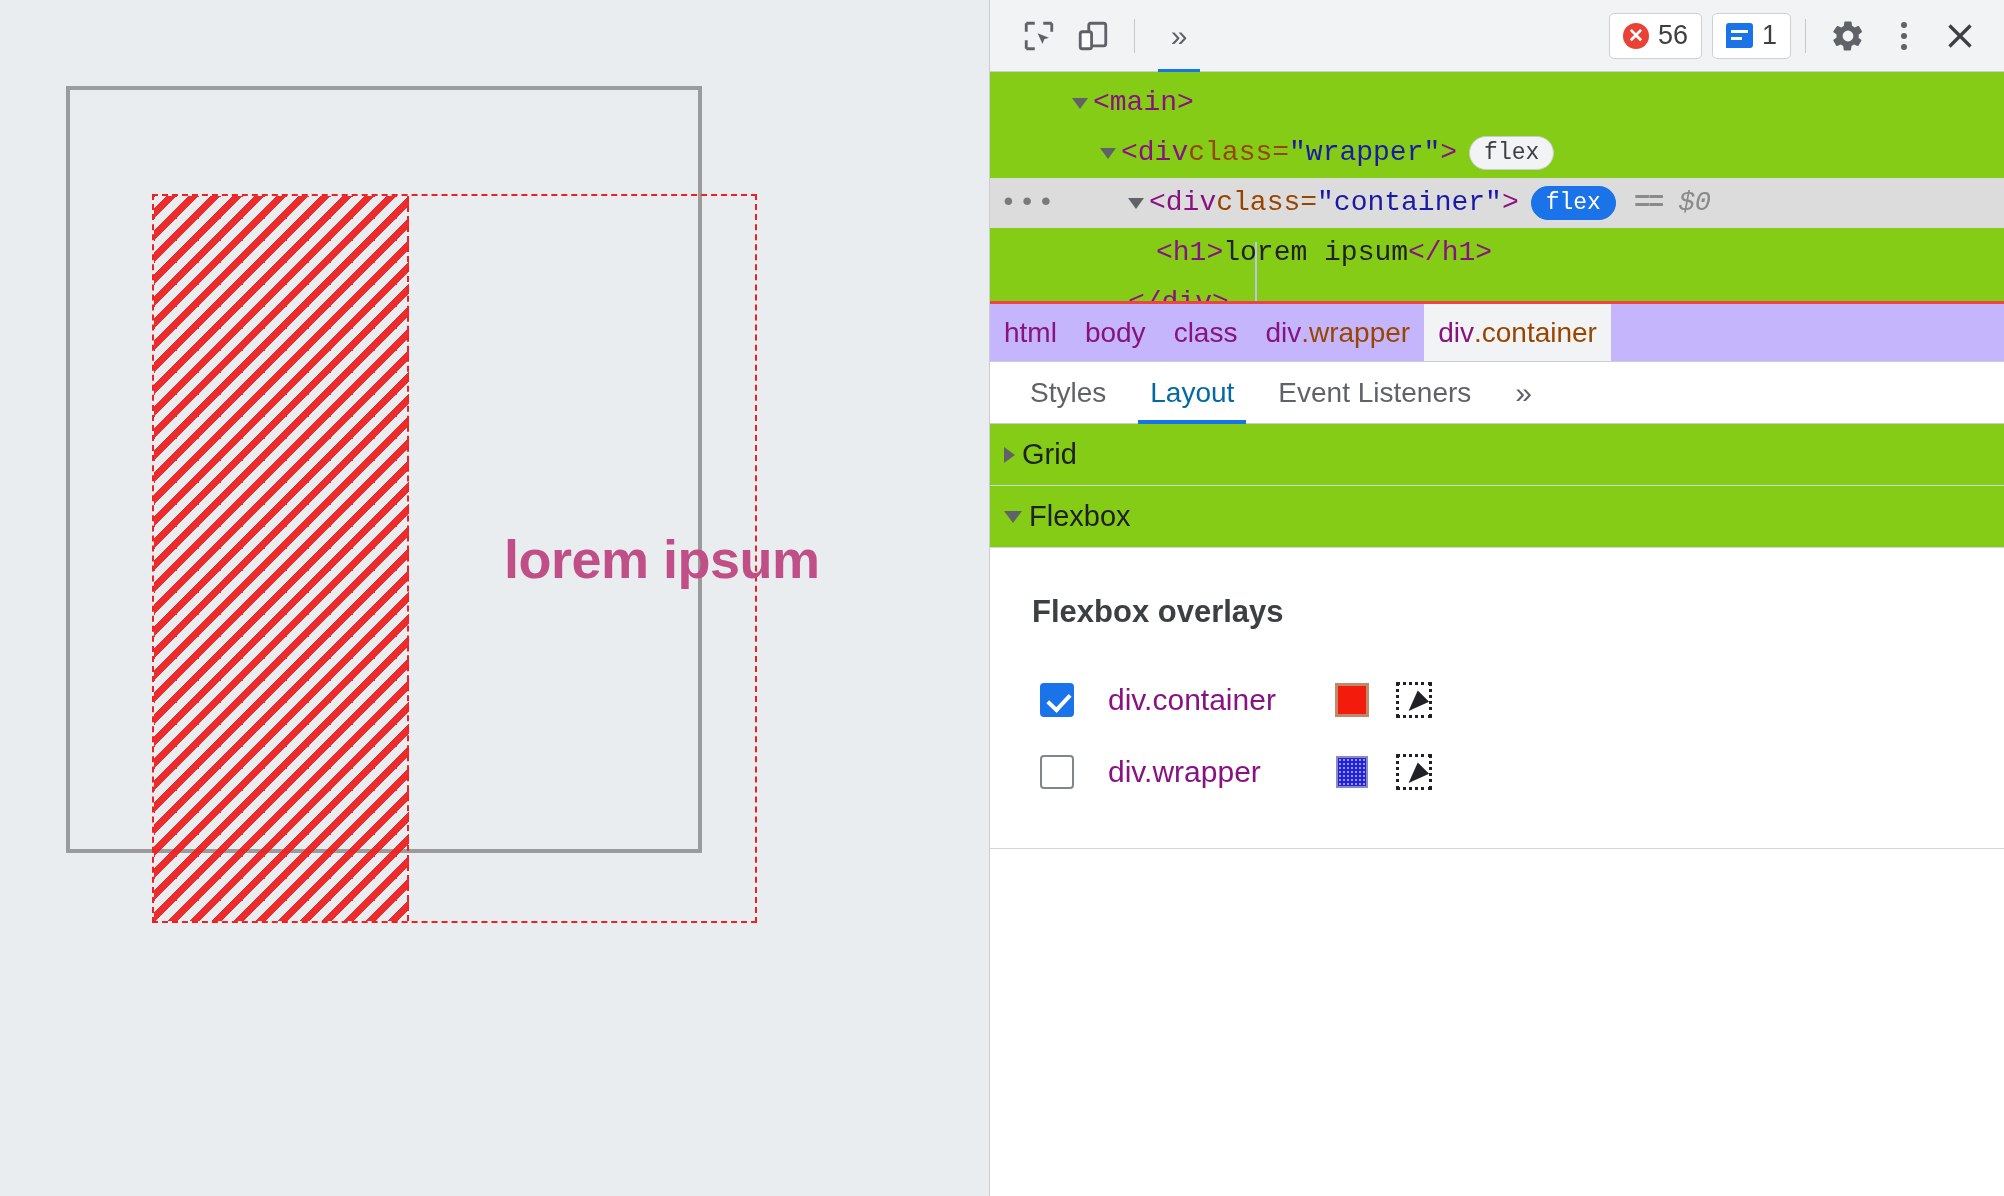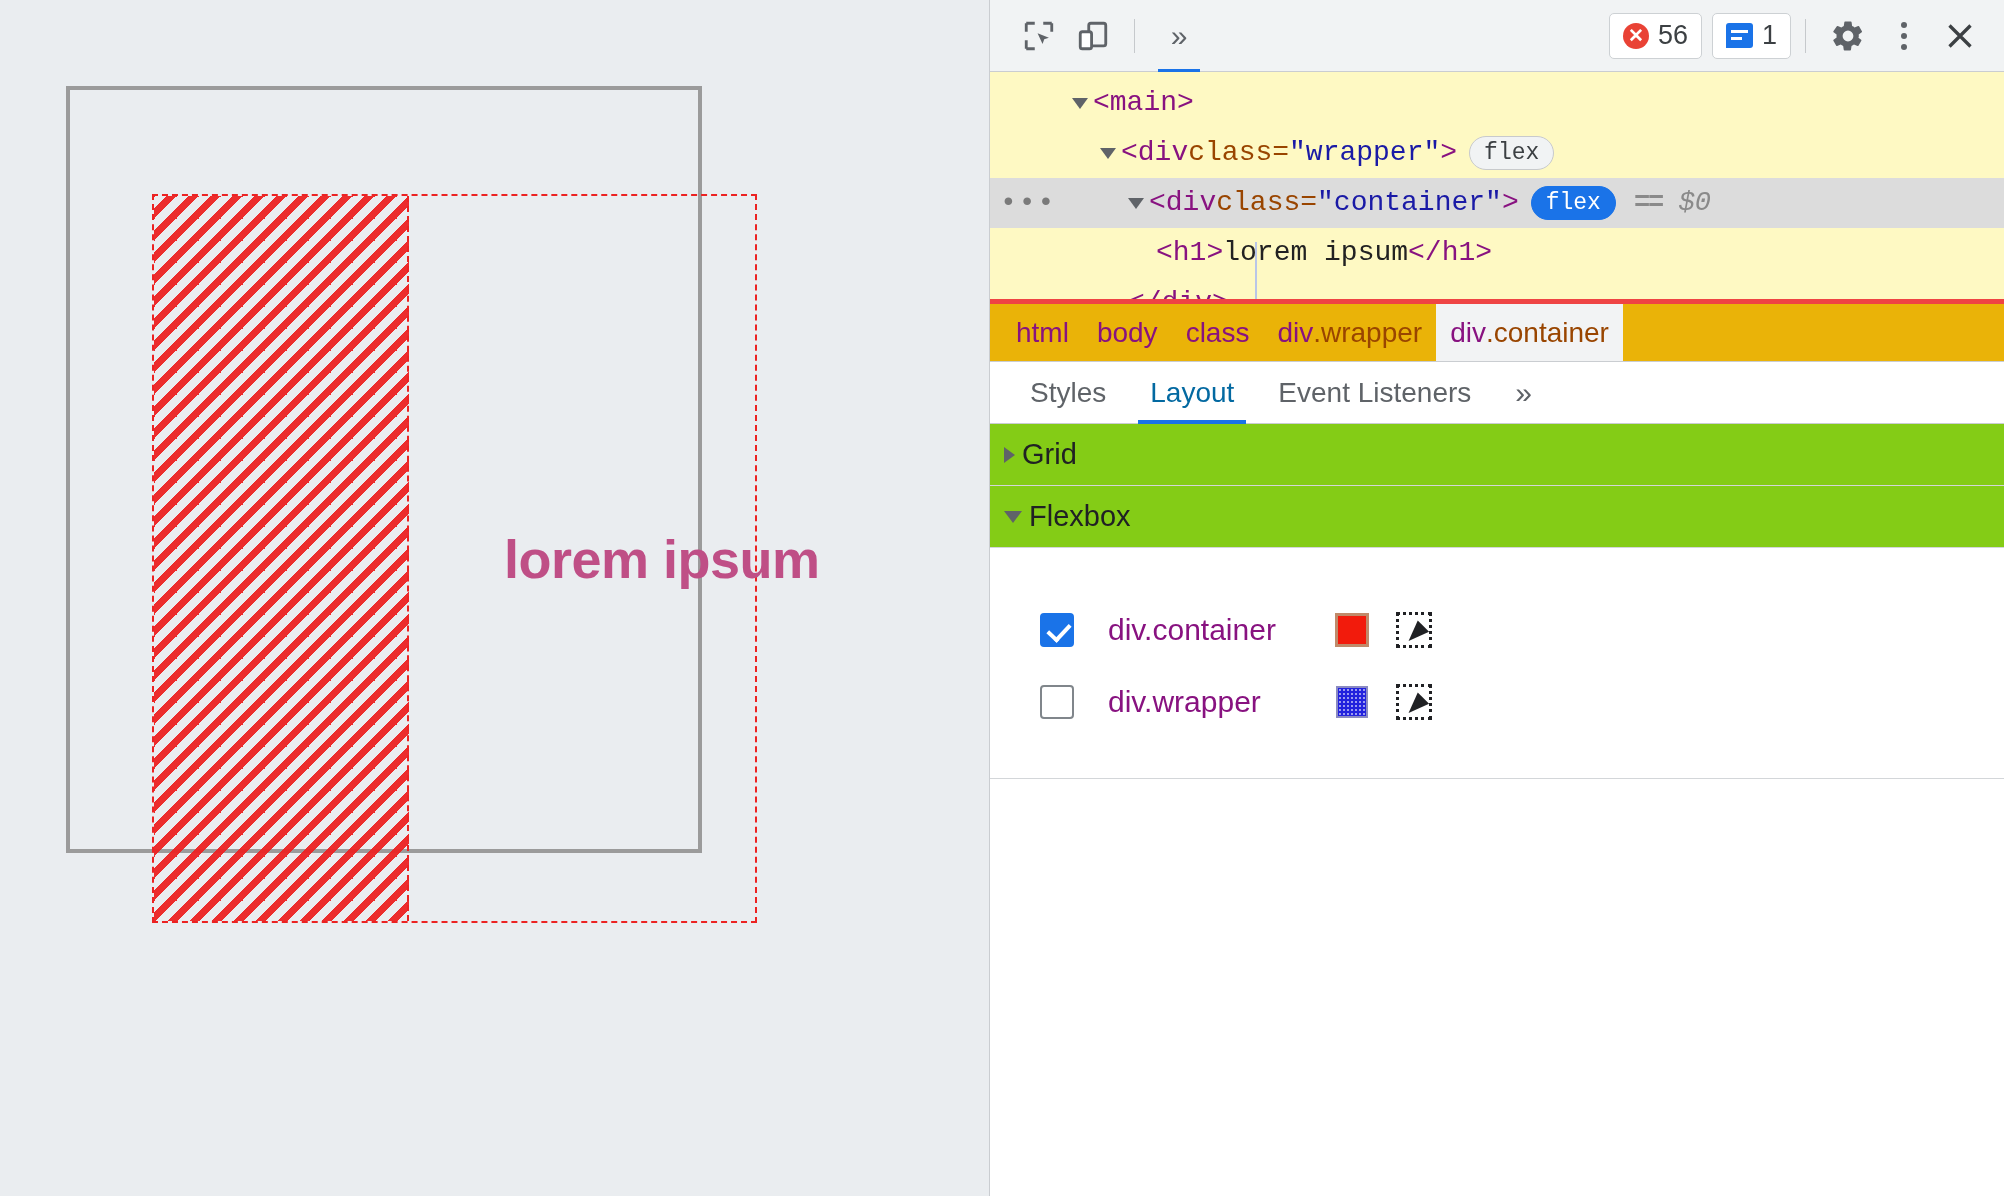--- a/index.html
+++ b/index.html
@@ -153,24 +153,24 @@
   .kebab { display: flex; flex-direction: column; gap: 5px; align-items: center; }
   .kebab span { width: 6px; height: 6px; border-radius: 50%; background: #5f6368; }
 
   
   .dom-tree {
     flex: 0 0 232px;
     padding: 6px 0 15px 0;
     font-family: "Liberation Mono", monospace;
     font-size: 28px;
     line-height: 50px;
-    background: #fef9c3;
+    background: #84cc16;
     overflow: hidden;
     position: relative;
-    border-bottom: 5px solid #ef4444;
+    border-bottom: 3px solid #ef4444;
   }
   .dom-row {
     display: flex; align-items: center;
     height: 50px;
     white-space: nowrap;
     padding-left: 10px;
   }
   .dom-row.selected { background: #dcdcdc; }
   .dots {
     color: #7a7a7a;
@@ -227,23 +227,22 @@
     position: absolute;
     background: #b9c6e8;
     width: 2px;
   }
 
   
   .breadcrumb {
     flex: 0 0 58px;
     display: flex;
     align-items: stretch;
-    background: #eab308;
+    background: #c4b5fd;
     border-bottom: 1px solid #cacdd1;
-    padding-left: 12px;
     font-size: 28px;
   }
   .crumb {
     display: flex; align-items: center;
     padding: 0 14px;
     color: #881280;
     white-space: nowrap;
   }
   .crumb .cls { color: #994500; }
   .crumb.active { background: #f2f3f4; }
@@ -525,20 +524,21 @@
         <span class="caret"></span>
         <span>Grid</span>
       </div>
 
       <div class="section-head">
         <span class="caret open"></span>
         <span>Flexbox</span>
       </div>
 
       <div class="overlay-body">
+        <div class="overlay-title">Flexbox overlays</div>
         <div id="overlay-rows">
             <div class="overlay-row">
               <div class="cb checked"></div>
               <div class="overlay-label">div.container</div>
               <div class="swatch red"></div>
               <div class="select-icon"></div>
             </div>
             <div class="overlay-row">
               <div class="cb"></div>
               <div class="overlay-label">div.wrapper</div>

